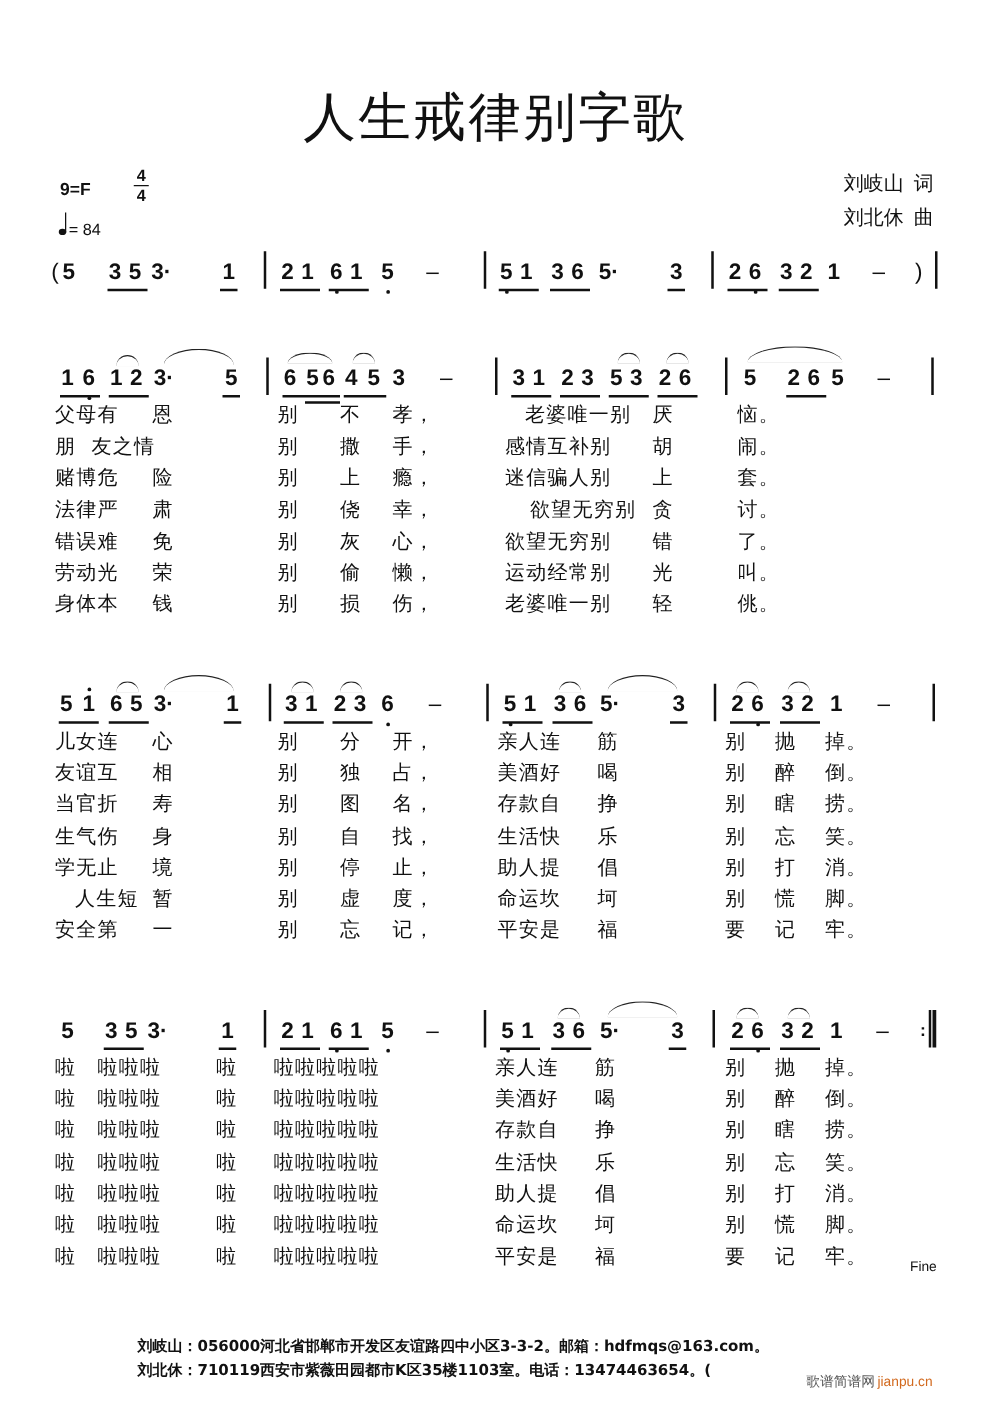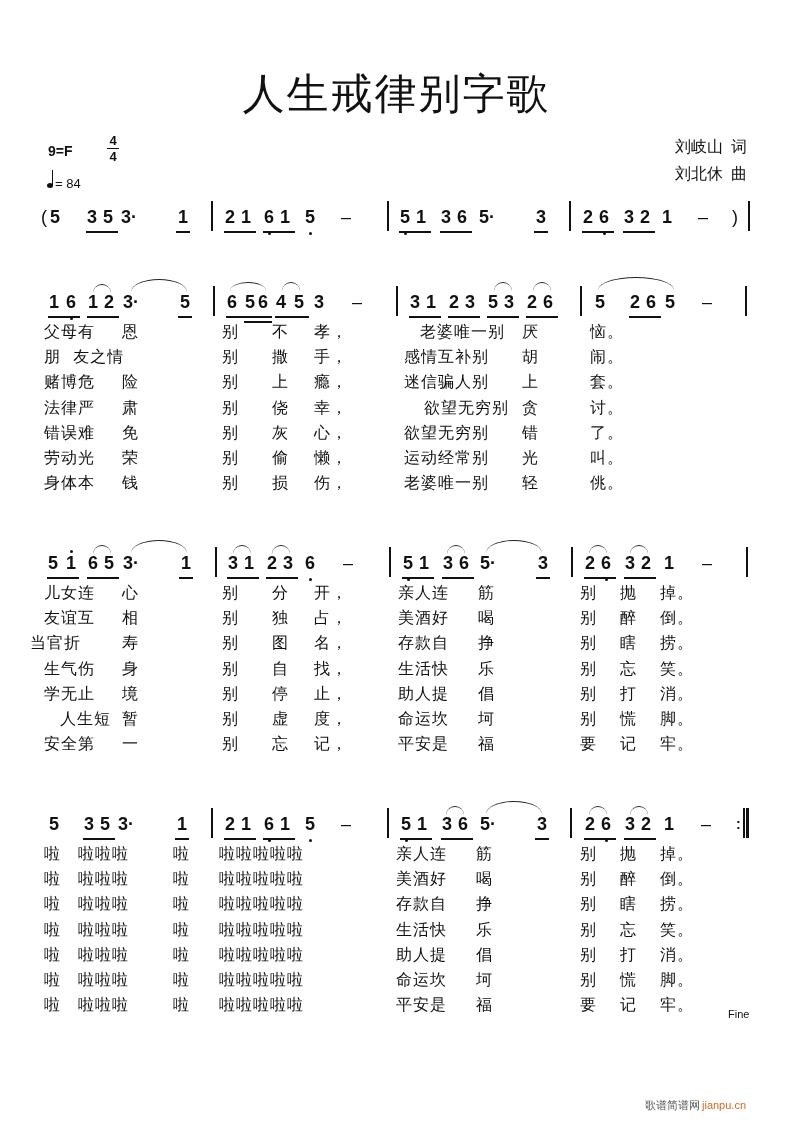--- a/index.html
+++ b/index.html
@@ -285,21 +285,21 @@
       <span style="left:222px">别</span>
       <span style="left:272px">独</span>
       <span style="left:314px">占，</span>
       <span style="left:398px">美酒好</span>
       <span style="left:478px">喝</span>
       <span style="left:580px">别</span>
       <span style="left:620px">醉</span>
       <span style="left:660px">倒。</span>
     </div>
   <div class="lrow">
-      <span style="left:30px">当官折</span>
+      <span style="left:44px">当官折</span>
       <span style="left:122px">寿</span>
       <span style="left:222px">别</span>
       <span style="left:272px">图</span>
       <span style="left:314px">名，</span>
       <span style="left:398px">存款自</span>
       <span style="left:478px">挣</span>
       <span style="left:580px">别</span>
       <span style="left:620px">瞎</span>
       <span style="left:660px">捞。</span>
     </div>
@@ -474,16 +474,18 @@
       <span style="left:476px">福</span>
       <span style="left:580px">要</span>
       <span style="left:620px">记</span>
       <span style="left:660px">牢。</span>
     </div>
 </div>
 
 <div class="abs fine">Fine</div>
 
 <div class="abs footer">
+  <div>刘岐山：056000河北省邯郸市开发区友谊路四中小区3-3-2。邮箱：hdfmqs@163.com。</div>
+  <div>刘北休：710119西安市紫薇田园都市K区35楼1103室。电话：13474463654。(</div>
 </div>
 <div class="abs watermark">
   <span>歌谱简谱网</span><span class="dom">jianpu.cn</span>
 </div>
 
 </body></html>

